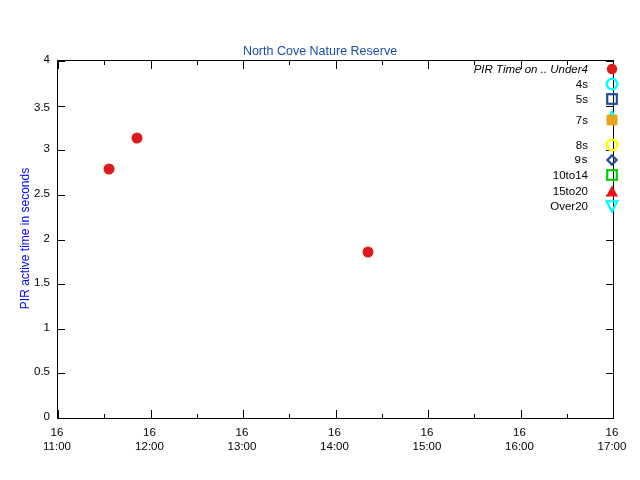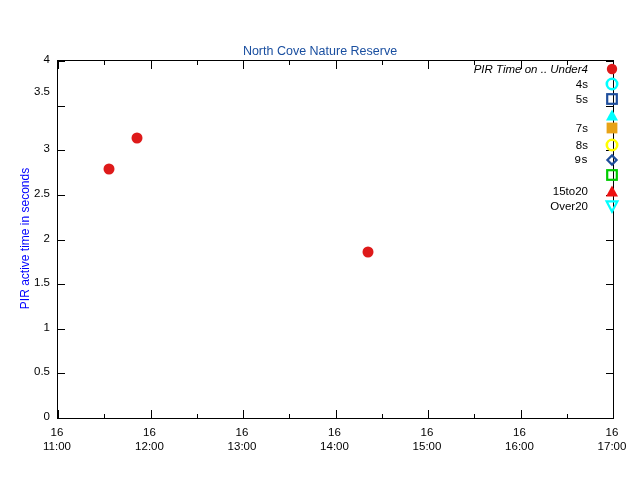--- a/index.html
+++ b/index.html
@@ -221,21 +221,21 @@
       </div>
     <div id="data-layer">
         <div class="datapoint" title="Under4 16 11:33 2.79" style="left: 50.875px; top: 107.993px; background: rgb(222, 26, 26);"></div>
         <div class="datapoint" title="Under4 16 11:51 3.14" style="left: 78.625px; top: 76.755px; background: rgb(222, 26, 26);"></div>
         <div class="datapoint" title="Under4 16 14:21 1.86" style="left: 309.875px; top: 190.995px; background: rgb(222, 26, 26);"></div>
       </div>
   </div>
 
   <div id="y-labels">
       <div class="ylabel" style="left: 6px; top: 54px;">4</div>
-      <div class="ylabel" style="left: 6px; top: 86px;">3.5</div>
+      <div class="ylabel" style="left: 6px; top: 102px;">3.5</div>
       <div class="ylabel" style="left: 6px; top: 143.25px;">3</div>
       <div class="ylabel" style="left: 6px; top: 187.875px;">2.5</div>
       <div class="ylabel" style="left: 6px; top: 232.5px;">2</div>
       <div class="ylabel" style="left: 6px; top: 277.125px;">1.5</div>
       <div class="ylabel" style="left: 6px; top: 321.75px;">1</div>
       <div class="ylabel" style="left: 6px; top: 366.375px;">0.5</div>
       <div class="ylabel" style="left: 6px; top: 411px;">0</div>
     </div>
   <div id="x-labels">
       <div class="xlabel" style="left: 17px; top: 425px;">
@@ -293,21 +293,21 @@
           </svg>
         </div>
       </div>
       <div class="legend-row" style="top: 45.6px;">
         <div class="legend-marker">
           <svg width="16" height="16">
             <polygon points="8,2.4 14,13.6 2,13.6" fill="#00ffff"></polygon>
           </svg>
         </div>
       </div>
-      <div class="legend-row" style="top: 59px;">
+      <div class="legend-row" style="top: 51px;">
         <div class="legend-label">7s</div>
         <div class="legend-marker">
           <svg width="16" height="16">
             <rect x="2.6" y="2.6" width="10.8" height="10.8" fill="#e8a317"></rect>
           </svg>
         </div>
       </div>
       <div class="legend-row" style="top: 76px;">
         <div class="legend-label">8s</div>
         <div class="legend-marker">
@@ -318,20 +318,21 @@
       </div>
       <div class="legend-row" style="top: 91.2px; font-family: Liberation Mono, monospace;">
         <div class="legend-label">9s</div>
         <div class="legend-marker">
           <svg width="16" height="16">
             <polygon points="8,3.4 12.6,8 8,12.6 3.4,8" fill="none" stroke="#1f4e9c" stroke-width="2.2"></polygon>
           </svg>
         </div>
       </div>
       <div class="legend-row" style="top: 106.4px;">
+        <div class="legend-label">10to14</div>
         <div class="legend-marker">
           <svg width="16" height="16">
             <rect x="3.2" y="3.2" width="9.6" height="9.6" fill="none" stroke="#00cc00" stroke-width="2.2"></rect>
           </svg>
         </div>
       </div>
       <div class="legend-row" style="top: 121.6px;">
         <div class="legend-label">15to20</div>
         <div class="legend-marker">
           <svg width="16" height="16">

